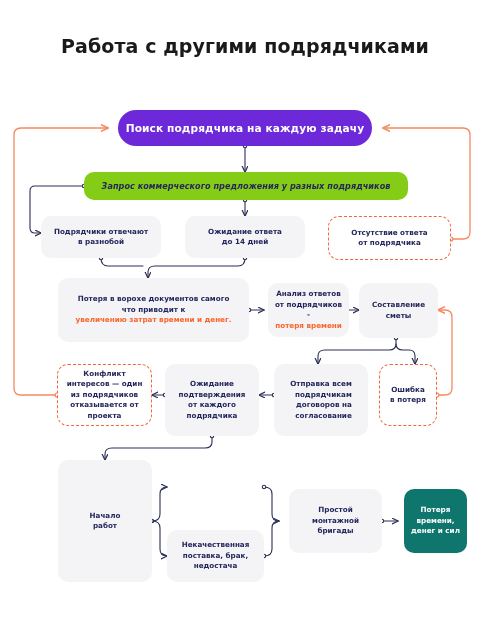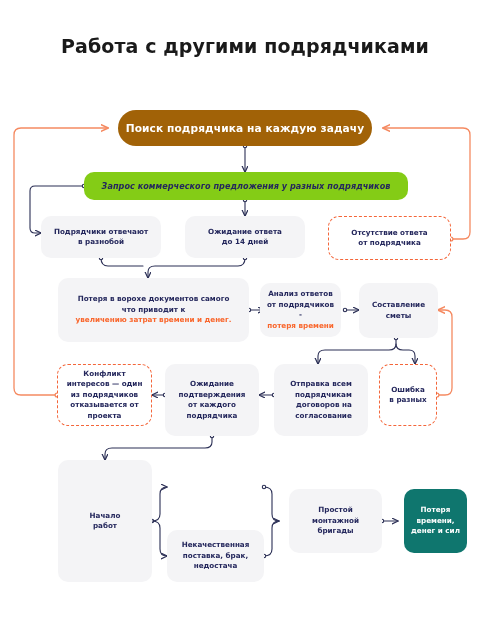--- a/index.html
+++ b/index.html
@@ -30,21 +30,21 @@
     border-radius:10px;
     font-size:7.2px;line-height:10.5px;
     font-weight:600;
     color:#24275c;
     padding:4px 6px;
   }
   .n-grey{background:#f4f4f6;}
   .n-dash{background:#ffffff;border:1.2px dashed #f4663a;border-radius:11px;}
   .n-orange{background:#0f766e;color:#ffffff;}
   .n-pill{
-    background:#a16207;color:#ffffff;border-radius:24px;
+    background:#6d28d9;color:#ffffff;border-radius:24px;
     font-size:10.6px;line-height:14px;font-weight:600;letter-spacing:.1px;
   }
   .n-wide{
     background:#84cc16;
     font-style:italic;font-weight:700;font-size:8.1px;letter-spacing:.05px;
   }
   .hl{color:#f9662c;}
   .node span{display:block;}
 </style>
 </head>
@@ -160,21 +160,21 @@
   <div class="node n-grey" style="left:58px;top:278px;width:191px;height:64px;">
     <div>
       <span>Потеря в ворохе документов самого</span>
       <span>
           <span>что приводит к </span>
           <span class="hl">увеличению затрат времени и денег.</span>
         </span>
     </div>
   </div>
 
-  <div class="node n-grey" style="left:260px;top:283px;width:81px;height:54px;">
+  <div class="node n-grey" style="left:268px;top:283px;width:81px;height:54px;">
     <div>
       <span>Анализ ответов</span>
       <span>от подрядчиков -</span>
       <span class="hl">потеря времени</span>
     </div>
   </div>
 
   <div class="node n-grey" style="left:359px;top:283px;width:79px;height:55px;">
     <div>
       <span>Составление</span>
@@ -206,21 +206,21 @@
       <span>Отправка всем</span>
       <span>подрядчикам</span>
       <span>договоров на</span>
       <span>согласование</span>
     </div>
   </div>
 
   <div class="node n-dash" style="left:379px;top:364px;width:58px;height:62px;">
     <div>
       <span>Ошибка</span>
-      <span>в разных</span>
+      <span>в потеря</span>
     </div>
   </div>
 
   <div class="node n-grey" style="left:58px;top:460px;width:94px;height:122px;">
     <div>
       <span>Начало</span>
       <span>работ</span>
     </div>
   </div>
 

